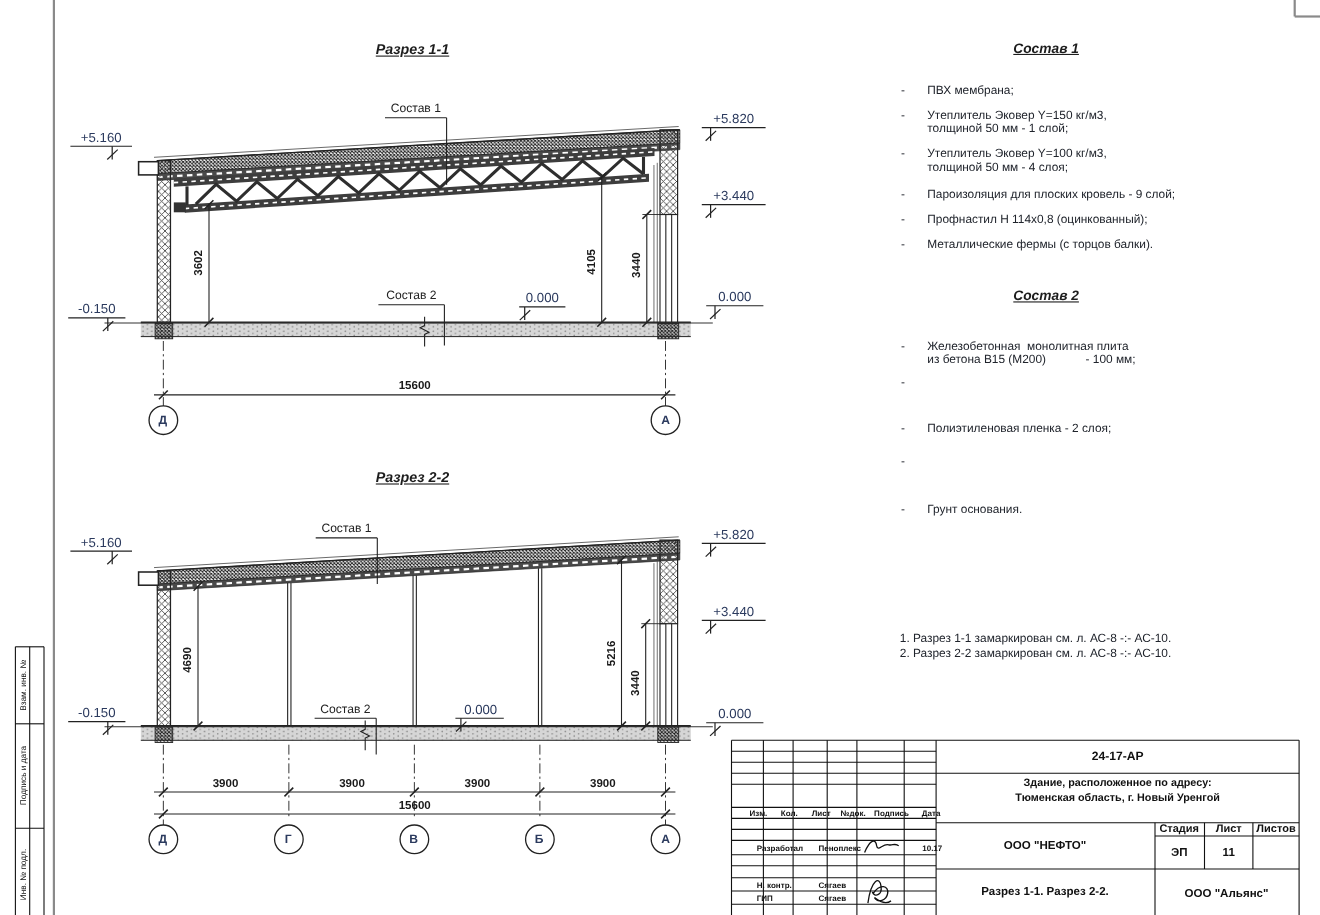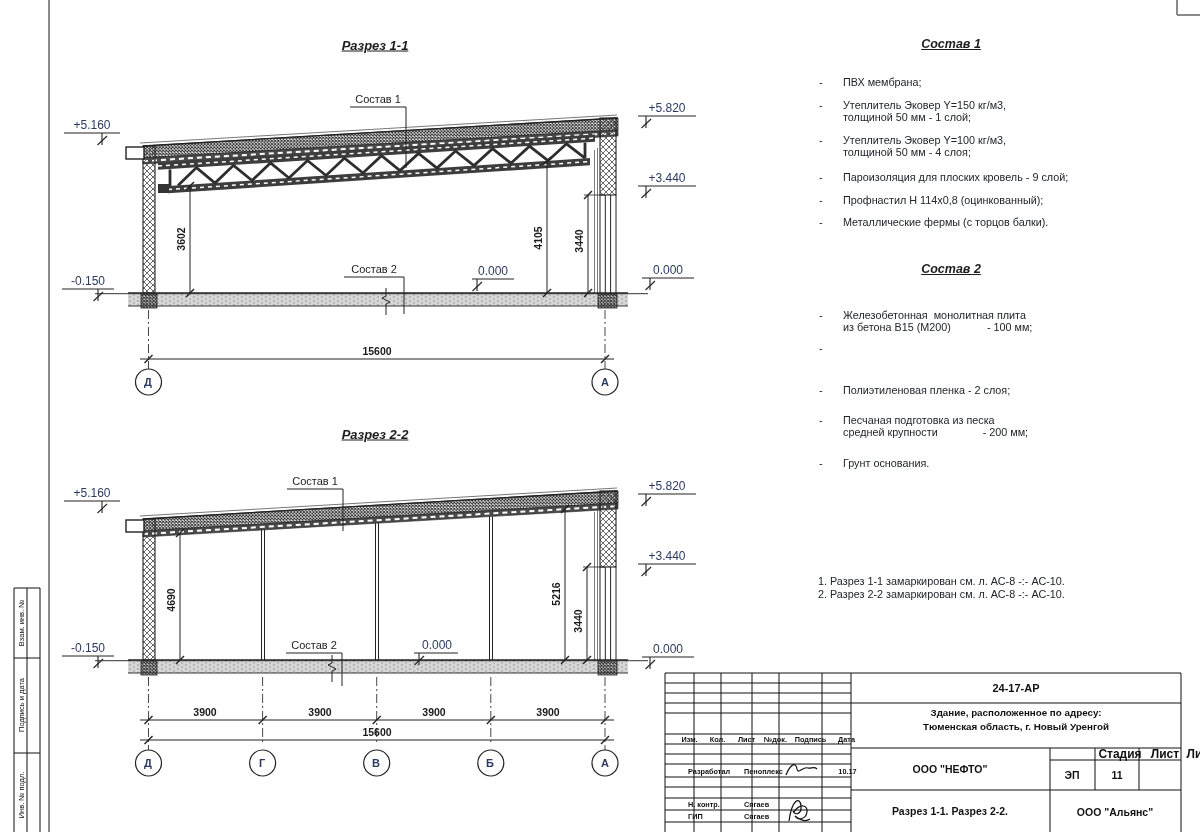--- a/index.html
+++ b/index.html
@@ -12,21 +12,21 @@
   .sec-title{font-size:13px;font-weight:bold;font-style:italic;text-decoration:underline;color:#1d1d1d;}
   .head{font-size:12.5px;font-weight:bold;font-style:italic;text-decoration:underline;color:#1d1d1d;}
   .item{font-size:10.8px;line-height:11.6px;color:#20242c;}
   .dash{font-size:10.8px;color:#20242c;}
   .note{font-size:10.8px;line-height:12.2px;color:#20242c;}
   .elev{font-size:12px;font-weight:400;color:#2b3a5e;}
   .dim{font-size:10.5px;font-weight:600;color:#1a1a1a;}
   .axis{font-size:11px;font-weight:600;color:#2b3a5e;}
   .lead{font-size:11px;color:#222;}
   .tb{color:#111;font-weight:bold;}
-  .f7{font-size:7.3px;padding-left:21px;} .f8{font-size:12px;margin-left:48px;} .f10{font-size:9.8px;} .f11{font-size:11px;font-weight:600;}
+  .f7{font-size:7.3px;padding-left:21px;} .f8{font-size:10px;} .f10{font-size:9.8px;} .f11{font-size:11px;font-weight:600;}
   .f105{font-size:10.5px;} .b{font-weight:600;}
   .side{font-size:7.5px;color:#111;}
 </style>
 </head>
 <body>
 
 <div class="sheet">
 
 <svg class="lines" viewBox="0 0 1200 832">
   <defs>
@@ -311,22 +311,20 @@
 <span class="t item" style="left:843px;top:217px">Металлические фермы (с торцов балки).</span>
 
 <span class="c head" style="left:951px;top:269px">Состав 2</span>
 <span class="t dash" style="left:819px;top:309px">-</span>
 <span class="t item" style="left:843px;top:310px">Железобетонная  монолитная плита
 из бетона В15 (М200)            - 100 мм;</span>
 <span class="t dash" style="left:819px;top:342px">-</span>
 <span class="t dash" style="left:819px;top:384px">-</span>
 <span class="t item" style="left:843px;top:385px">Полиэтиленовая пленка - 2 слоя;</span>
 <span class="t dash" style="left:819px;top:414px">-</span>
-<span class="t item" style="left:843px;top:415px">Песчаная подготовка из песка
-средней крупности               - 200 мм;</span>
 <span class="t dash" style="left:819px;top:457px">-</span>
 <span class="t item" style="left:843px;top:458px">Грунт основания.</span>
 
 <span class="t note" style="left:818px;top:575px">1. Разрез 1-1 замаркирован см. л. АС-8 -:- АС-10.</span>
 <span class="t note" style="left:818px;top:588px">2. Разрез 2-2 замаркирован см. л. АС-8 -:- АС-10.</span>
 
 <span class="c tb f11" style="left:1016px;top:688px">24-17-АР</span>
 <span class="c tb f10" style="left:1016px;top:712px">Здание, расположенное по адресу:</span>
 <span class="c tb f10" style="left:1016px;top:726px">Тюменская область, г. Новый Уренгой</span>
 <span class="c tb f7" style="left:679px;top:739px">Изм.</span>

